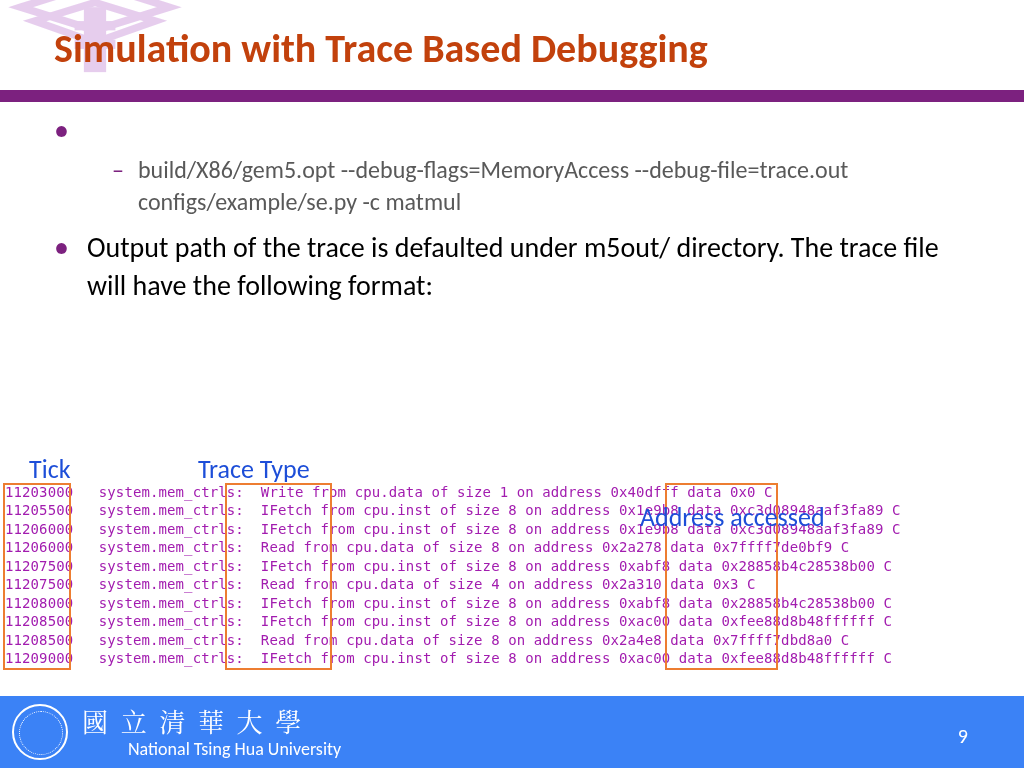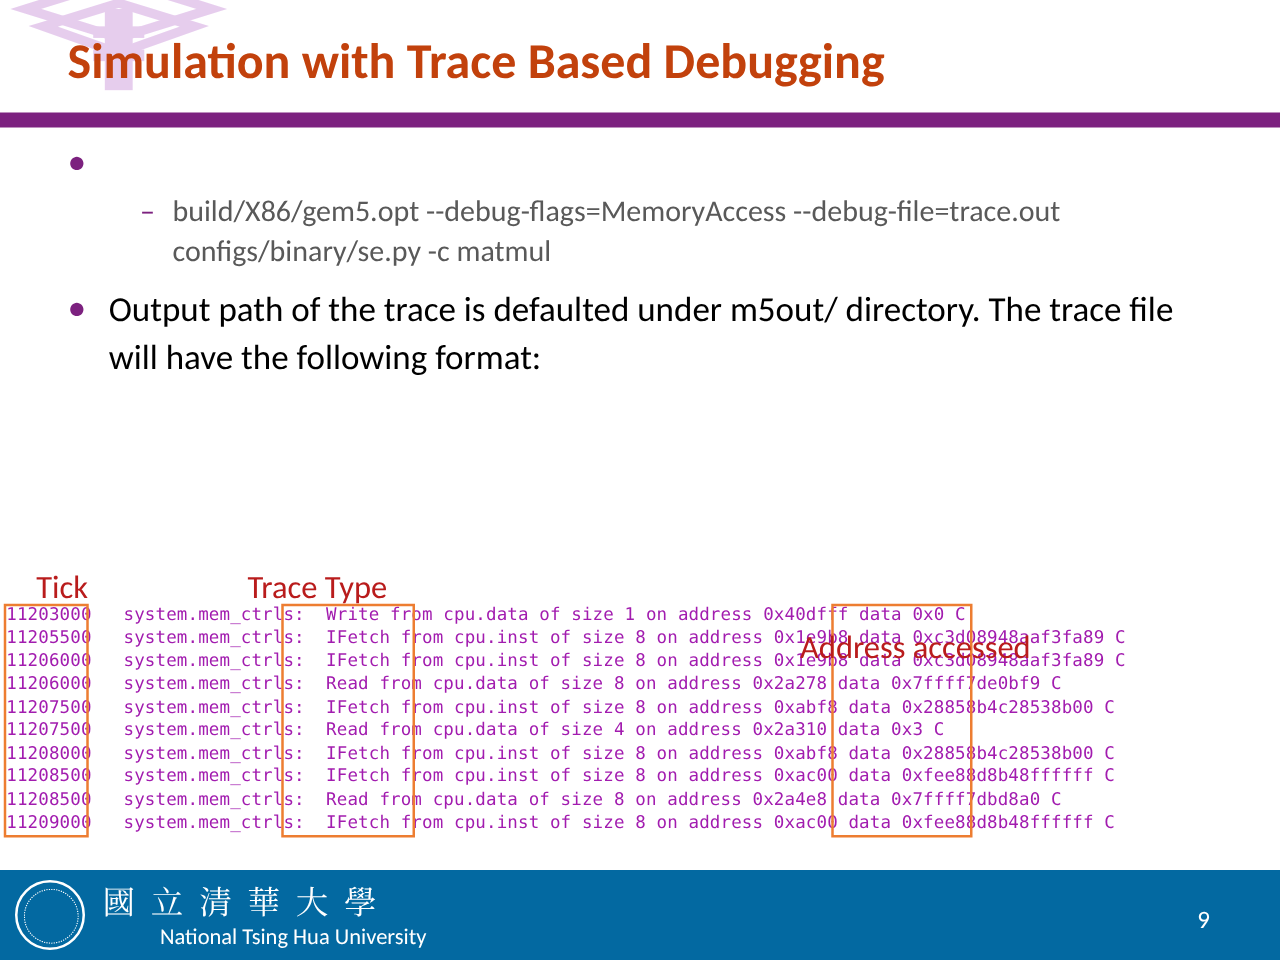--- a/index.html
+++ b/index.html
@@ -22,34 +22,34 @@
   }
   .content {
     position: absolute; top: 112px; left: 54px; width: 920px;
     font-size: 28px; color: #000; line-height: 1.35;
   }
   .b1 { display: flex; margin-bottom: 6px; }
   .b1 .dot { color: #7c217f; font-size: 30px; margin-right: 18px; line-height: 1.2; }
   .b2 { display: flex; margin: 2px 0 10px 58px; font-size: 24px; color: #595959; }
   .b2 .dash { color: #7c217f; margin-right: 14px; }
   .annot {
-    position: absolute; color: #b91c1c; font-size: 26px; z-index: 3;
+    position: absolute; color: #1d4ed8; font-size: 26px; z-index: 3;
   }
   .trace {
     position: absolute; top: 483px; left: 5px; width: 1016px;
     font-family: "DejaVu Sans Mono", Consolas, monospace;
     font-size: 14px; color: #a21caf; line-height: 1.32;
     white-space: pre; letter-spacing: 0.1px;
   }
   .hl {
     position: absolute; border: 2px solid #ed7d31; z-index: 2;
   }
   .footer {
     position: absolute; bottom: 0; left: 0; width: 1024px; height: 72px;
-    background: #0369a1; color: #fff; z-index: 4;
+    background: #3b82f6; color: #fff; z-index: 4;
   }
   .footer-seal {
     position: absolute; left: 12px; top: 8px; width: 56px; height: 56px;
     border: 2px solid #fff; border-radius: 50%;
   }
   .footer-seal::before {
     content: ""; position: absolute; left: 5px; top: 5px; width: 42px; height: 42px;
     border: 1px dotted #fff; border-radius: 50%;
   }
   .footer-cn {
@@ -78,21 +78,21 @@
 
 <div class="title">Simulation with Trace Based Debugging</div>
 <div class="title-rule"></div>
 
 <div class="content">
   <div class="b1">
     <span class="dot">•</span>
   </div>
   <div class="b2">
     <span class="dash">–</span>
-    <span>build/X86/gem5.opt --debug-flags=MemoryAccess --debug-file=trace.out configs/binary/se.py -c matmul</span>
+    <span>build/X86/gem5.opt --debug-flags=MemoryAccess --debug-file=trace.out configs/example/se.py -c matmul</span>
   </div>
   <div class="b1">
     <span class="dot">•</span>
     <span>Output path of the trace is defaulted under m5out/ directory. The trace file will have the following format:</span>
   </div>
 </div>
 
 <div class="annot" style="top:453px; left:29px;">Tick</div>
 <div class="annot" style="top:453px; left:198px;">Trace Type</div>
 <div class="annot" style="top:453px; left:640px;margin-top:48px;">Address accessed</div>

